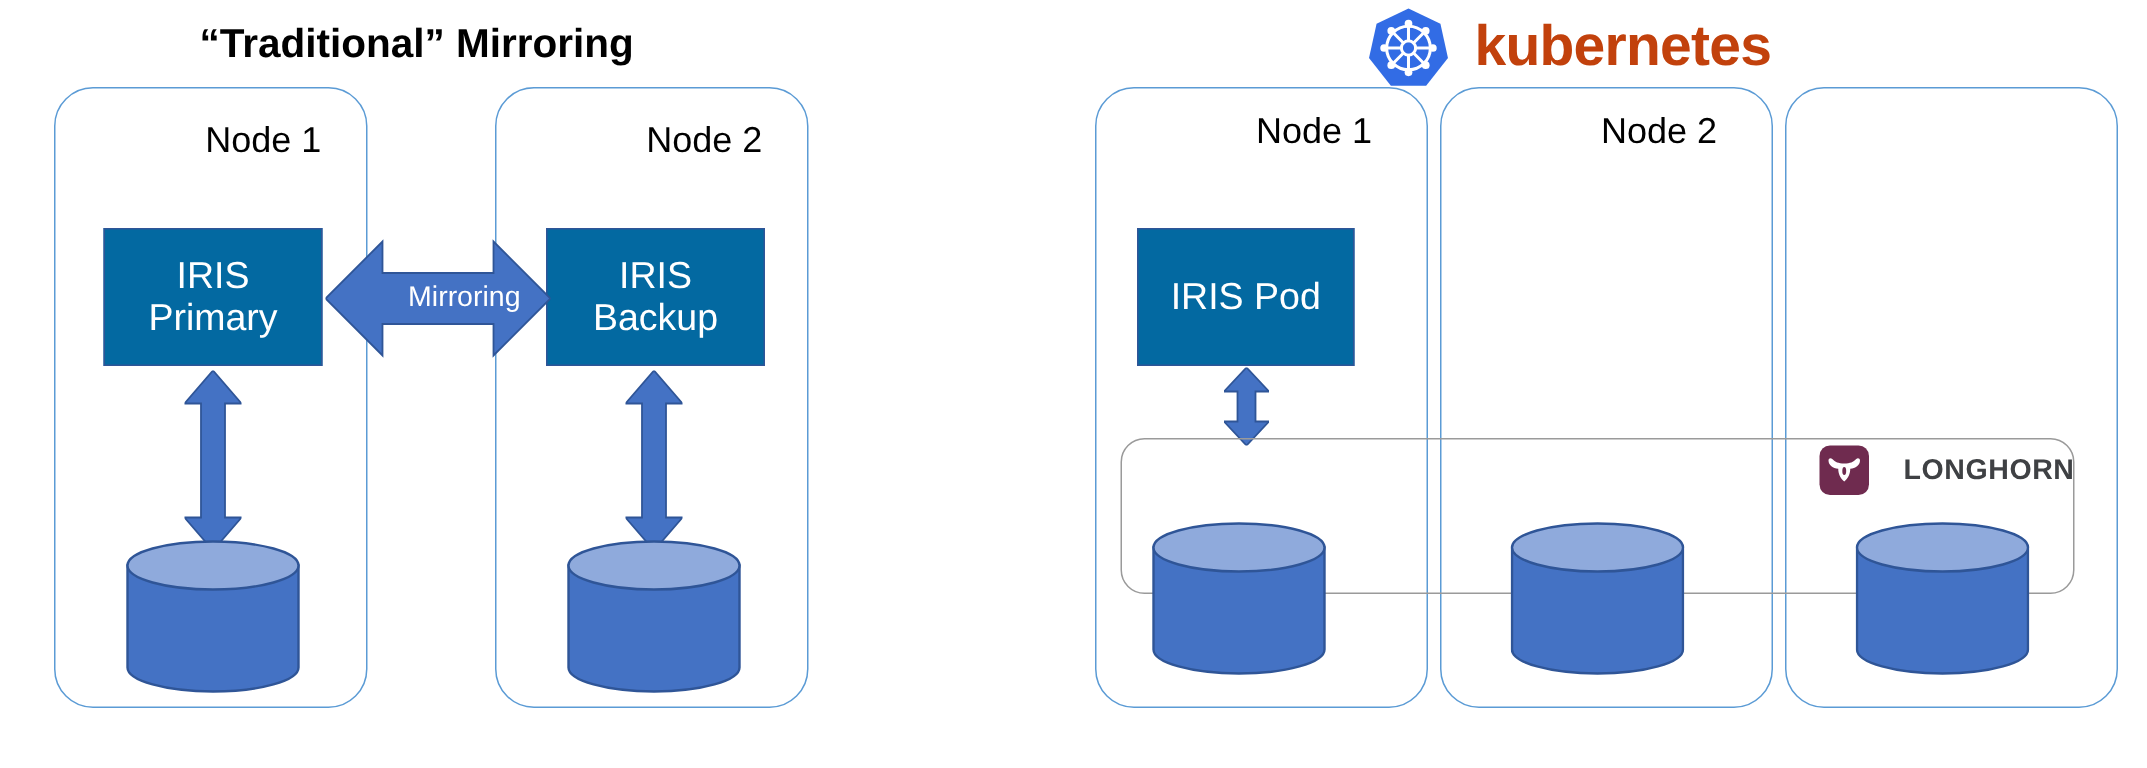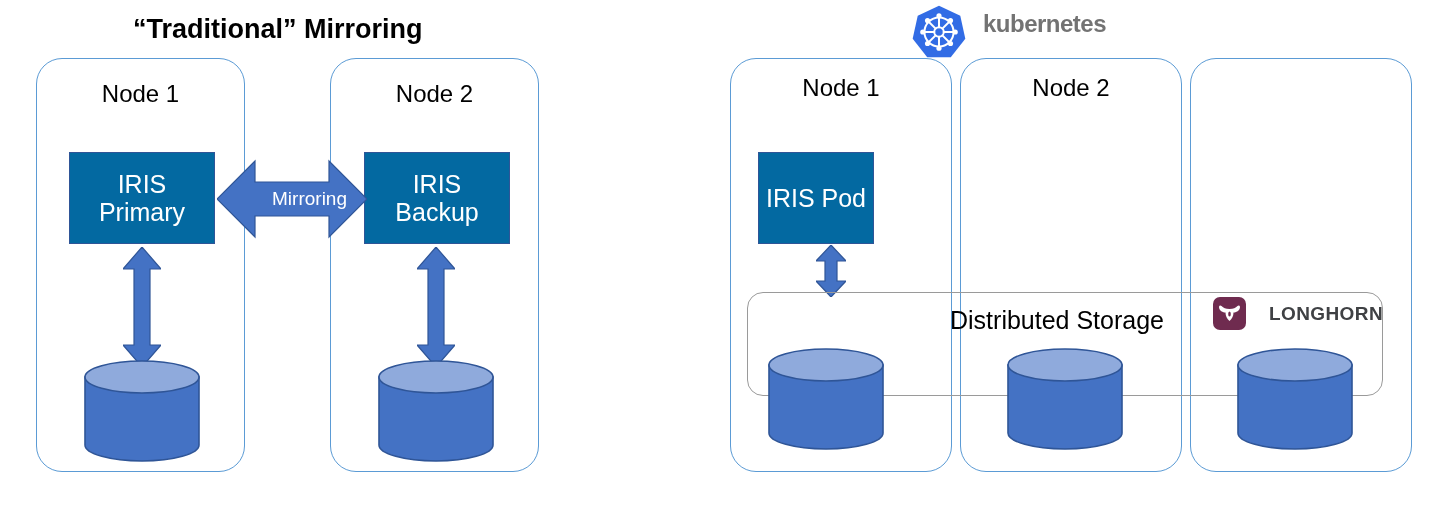--- a/index.html
+++ b/index.html
@@ -18,21 +18,21 @@
   }
 
   
   .node-box{
     box-sizing:border-box;
     border:1.6px solid #5B9BD5;
     border-radius:26px;
     background:transparent;
   }
   .node-label{
-    font-size:24px;color:#000000;white-space:nowrap;text-align:center;
+    font-size:24px;color:#000000;white-space:nowrap;text-align:center;padding-left:35px;
   }
 
   
   .proc-box{
     box-sizing:border-box;
     background:#0369a1;
     border:1.2px solid #2F5597;
     color:#ffffff;
     display:flex;align-items:center;justify-content:center;
     text-align:center;line-height:1.12;
@@ -58,21 +58,21 @@
     font-size:25px;color:#000000;white-space:nowrap;
   }
 
   
   .mirror-label{
     font-size:19px;color:#ffffff;white-space:nowrap;
   }
 
   
   .k8s-word{
-    font-size:24px;font-weight:bold;color:#737373;white-space:nowrap;
+    font-size:38px;font-weight:bold;color:#c2410c;white-space:nowrap;
     letter-spacing:-0.5px;
   }
 
   
   .lh-badge{display:flex;align-items:center;gap:23px;}
   .lh-text{
     font-size:19px;font-weight:bold;color:#3f4144;white-space:nowrap;
     letter-spacing:0.4px;
   }
   .lh-mark{
@@ -162,30 +162,29 @@
   <div class="abs k8s-word" style="left:983px;top:10px;">kubernetes</div>
 
   <div class="abs node-box" style="left:730px;top:58px;width:222px;height:414px;"></div>
   <div class="abs node-label" style="left:730px;top:74px;width:222px;">Node 1</div>
 
   <div class="abs node-box" style="left:960px;top:58px;width:222px;height:414px;"></div>
   <div class="abs node-label" style="left:960px;top:74px;width:222px;">Node 2</div>
 
   <div class="abs node-box" style="left:1190px;top:58px;width:222px;height:414px;"></div>
 
-  <div class="abs proc-box" style="left:758px;top:152px;width:116px;height:92px;">IRIS Pod</div>
+  <div class="abs proc-box" style="left:758px;top:152px;width:145px;height:92px;">IRIS Pod</div>
 
   <div class="abs arrow" style="left:816px;top:245px;">
     <svg width="30" height="52" viewBox="0 0 30 52">
       <polygon points="15,0 30,16 21,16 21,36 30,36 15,52 0,36 9,36 9,16 0,16" fill="#4472C4" stroke="#2F5597" stroke-width="1.2"></polygon>
     </svg>
   </div>
 
   <div class="abs storage-box" style="left:747px;top:292px;width:636px;height:104px;"></div>
-  <div class="abs storage-label" style="left:950px;top:306px;">Distributed Storage</div>
 
   <div class="abs lh-badge" style="left:1213px;top:297px;">
     <div class="lh-mark">
       <svg width="23" height="20" viewBox="0 0 46 40">
         <path d="M2,6 C2,3 5,2 7,4 C11,8 15,10 23,10 C31,10 35,8 39,4 C41,2 44,3 44,6
                  C44,12 38,17 31,17 C31,24 28,30 23,34 C18,30 15,24 15,17 C8,17 2,12 2,6 Z" fill="#ffffff"></path>
         <ellipse cx="23" cy="20" rx="2.6" ry="5.2" fill="#6F2B4F"></ellipse>
       </svg>
     </div>
     <div class="lh-text">LONGHORN</div>

